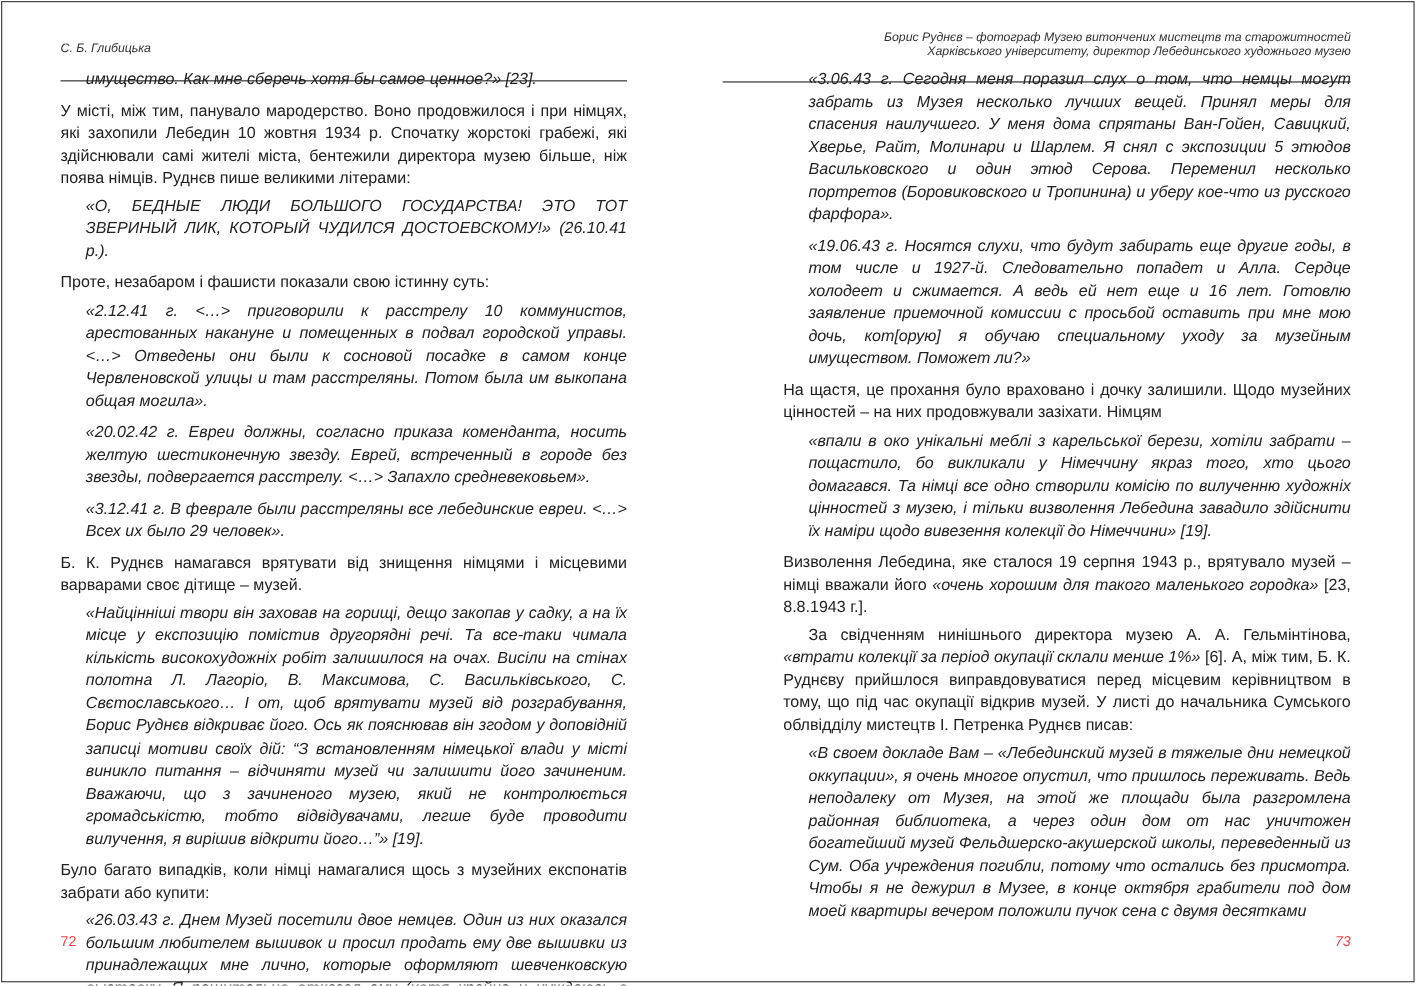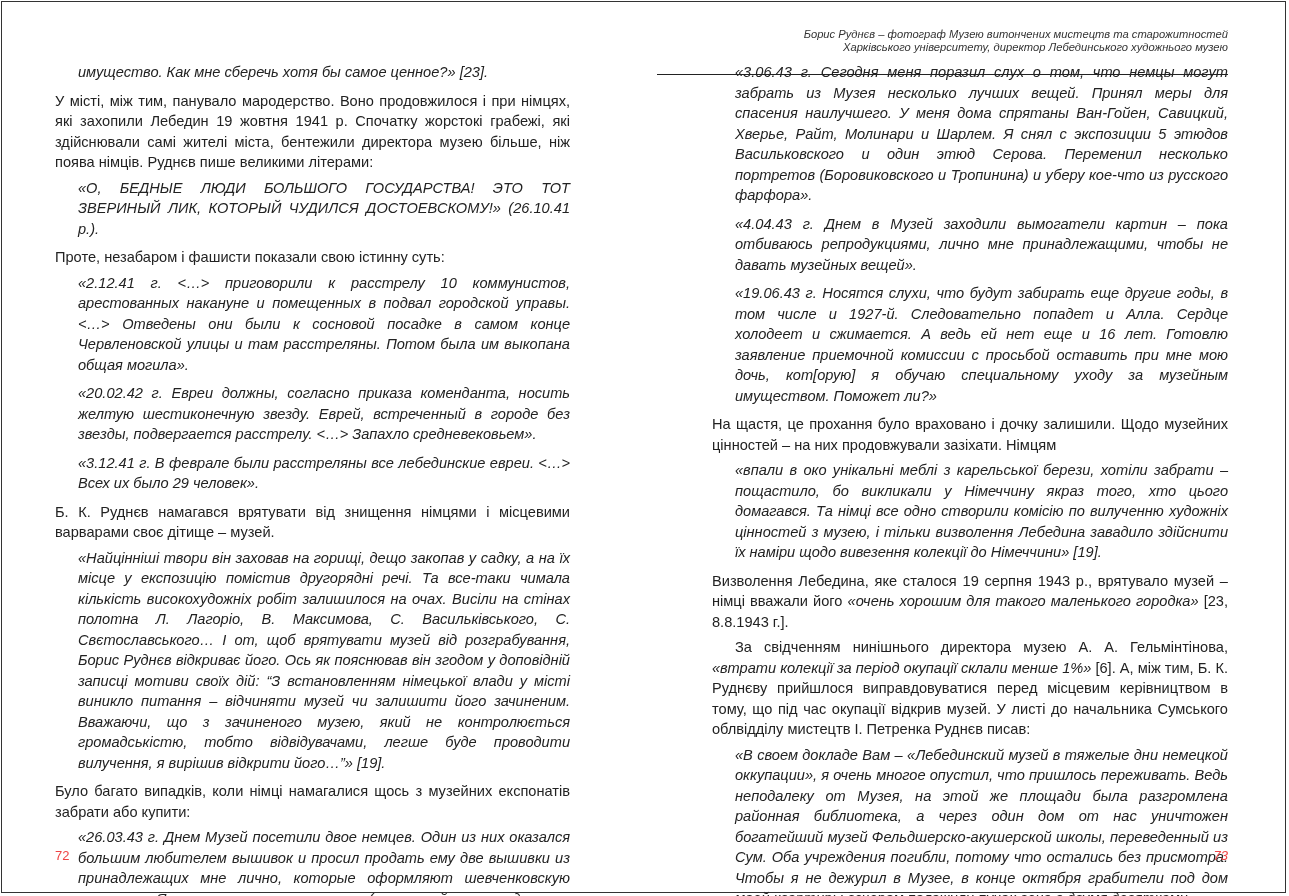--- a/index.html
+++ b/index.html
@@ -38,44 +38,44 @@
   }
   .page.left .page-number { left: 0; }
   .page.right .page-number { right: 0; font-style: italic; }
 </style>
 </head>
 <body>
 
 <div class="frame"></div>
 
 <div class="page left">
+  <div class="running-head">С. Б. Глибицька</div>
   <div class="body">
     <p class="quote">имущество. Как мне сберечь хотя бы самое ценное?» [23].</p>
-    <p>У місті, між тим, панувало мародерство. Воно продовжилося і при німцях, які захопили Лебедин 19 жовтня 1941 р. Спочатку жорстокі грабежі, які здійснювали самі жителі міста, бентежили директора музею більше, ніж поява німців. Руднєв пише великими літерами:</p>
+    <p>У місті, між тим, панувало мародерство. Воно продовжилося і при німцях, які захопили Лебедин 10 жовтня 1934 р. Спочатку жорстокі грабежі, які здійснювали самі жителі міста, бентежили директора музею більше, ніж поява німців. Руднєв пише великими літерами:</p>
     <p class="quote">«О, БЕДНЫЕ ЛЮДИ БОЛЬШОГО ГОСУДАРСТВА! ЭТО ТОТ ЗВЕРИНЫЙ ЛИК, КОТОРЫЙ ЧУДИЛСЯ ДОСТОЕВСКОМУ!» (26.10.41 р.).</p>
     <p>Проте, незабаром і фашисти показали свою істинну суть:</p>
     <p class="quote">«2.12.41 г. &lt;…&gt; приговорили к расстрелу 10 коммунистов, арестованных накануне и помещенных в подвал городской управы. &lt;…&gt; Отведены они были к сосновой посадке в самом конце Червленовской улицы и там расстреляны. Потом была им выкопана общая могила».</p>
     <p class="quote">«20.02.42 г. Евреи должны, согласно приказа коменданта, носить желтую шестиконечную звезду. Еврей, встреченный в городе без звезды, подвергается расстрелу. &lt;…&gt; Запахло средневековьем».</p>
     <p class="quote">«3.12.41 г. В феврале были расстреляны все лебединские евреи. &lt;…&gt; Всех их было 29 человек».</p>
     <p>Б. К. Руднєв намагався врятувати від знищення німцями і місцевими варварами своє дітище – музей.</p>
     <p class="quote">«Найцінніші твори він заховав на горищі, дещо закопав у садку, а на їх місце у експозицію помістив другорядні речі. Та все-таки чимала кількість високохудожніх робіт залишилося на очах. Висіли на стінах полотна Л. Лагоріо, В. Максимова, С. Васильківського, С. Свєтославського… І от, щоб врятувати музей від розграбування, Борис Руднєв відкриває його. Ось як пояснював він згодом у доповідній записці мотиви своїх дій: “З встановленням німецької влади у місті виникло питання – відчиняти музей чи залишити його зачиненим. Вважаючи, що з зачиненого музею, який не контролюється громадськістю, тобто відвідувачами, легше буде проводити вилучення, я вирішив відкрити його…”» [19].</p>
     <p>Було багато випадків, коли німці намагалися щось з музейних експонатів забрати або купити:</p>
     <p class="quote">«26.03.43 г. Днем Музей посетили двое немцев. Один из них оказался большим любителем вышивок и просил продать ему две вышивки из принадлежащих мне лично, которые оформляют шевченковскую выставку. Я решительно отказал ему (хотя крайне и нуждаюсь в деньгах), чтобы не было разговоров, что директор Музея продает какие-то вещи».</p>
   </div>
   <div class="page-number">72</div>
 </div>
 
 <div class="page right">
   <div class="running-head">
     <div>Борис Руднєв – фотограф Музею витончених мистецтв та старожитностей</div>
     <div>Харківського університету, директор Лебединського художнього музею</div>
   </div>
   <div class="body">
     <p class="quote">«3.06.43 г. Сегодня меня поразил слух о том, что немцы могут забрать из Музея несколько лучших вещей. Принял меры для спасения наилучшего. У меня дома спрятаны Ван-Гойен, Савицкий, Хверье, Райт, Молинари и Шарлем. Я снял с экспозиции 5 этюдов Васильковского и один этюд Серова. Переменил несколько портретов (Боровиковского и Тропинина) и уберу кое-что из русского фарфора».</p>
-    <p class="quote">«4.04.43 г. Днем в Музей заходили вымогатели картин – пока отбиваюсь репродукциями, лично мне принадлежащими, чтобы не давать музейных вещей».</p>
     <p class="quote">«19.06.43 г. Носятся слухи, что будут забирать еще другие годы, в том числе и 1927-й. Следовательно попадет и Алла. Сердце холодеет и сжимается. А ведь ей нет еще и 16 лет. Готовлю заявление приемочной комиссии с просьбой оставить при мне мою дочь, кот[орую] я обучаю специальному уходу за музейным имуществом. Поможет ли?»</p>
     <p>На щастя, це прохання було враховано і дочку залишили. Щодо музейних цінностей – на них продовжували зазіхати. Німцям</p>
     <p class="quote">«впали в око унікальні меблі з карельської берези, хотіли забрати – пощастило, бо викликали у Німеччину якраз того, хто цього домагався. Та німці все одно створили комісію по вилученню художніх цінностей з музею, і тільки визволення Лебедина завадило здійснити їх наміри щодо вивезення колекції до Німеччини» [19].</p>
     <p><span>Визволення Лебедина, яке сталося 19 серпня 1943 р., врятувало музей – німці вважали його </span><span class="it">«очень хорошим для такого маленького городка»</span><span> [23, 8.8.1943 г.].</span></p>
     <p class="indent"><span>За свідченням нинішнього директора музею А. А. Гельмінтінова, </span><span class="it">«втрати колекції за період окупації склали менше 1%»</span><span> [6]. А, між тим, Б. К. Руднєву прийшлося виправдовуватися перед місцевим керівництвом в тому, що під час окупації відкрив музей. У листі до начальника Сумського облвідділу мистецтв І. Петренка Руднєв писав:</span></p>
     <p class="quote">«В своем докладе Вам – «Лебединский музей в тяжелые дни немецкой оккупации», я очень многое опустил, что пришлось переживать. Ведь неподалеку от Музея, на этой же площади была разгромлена районная библиотека, а через один дом от нас уничтожен богатейший музей Фельдшерско-акушерской школы, переведенный из Сум. Оба учреждения погибли, потому что остались без присмотра. Чтобы я не дежурил в Музее, в конце октября грабители под дом моей квартиры вечером положили пучок сена с двумя десятками</p>
   </div>
   <div class="page-number">73</div>
 </div>
 

